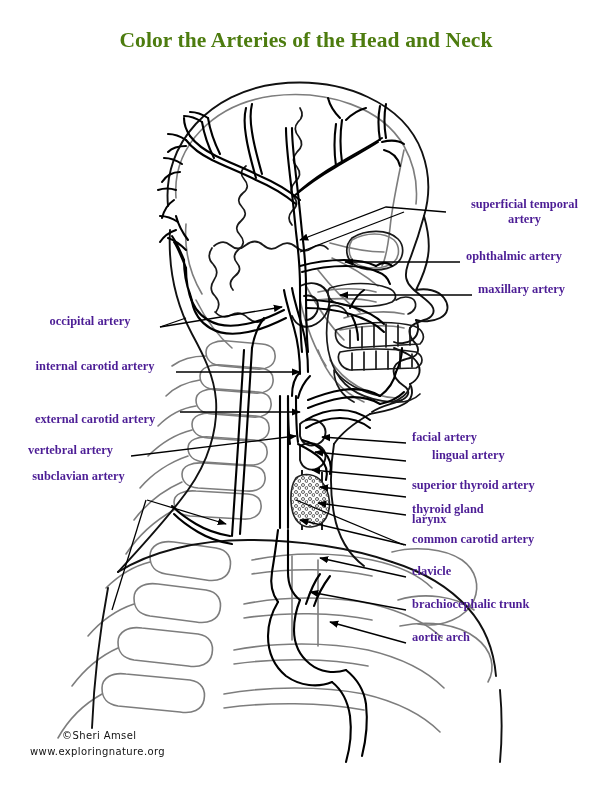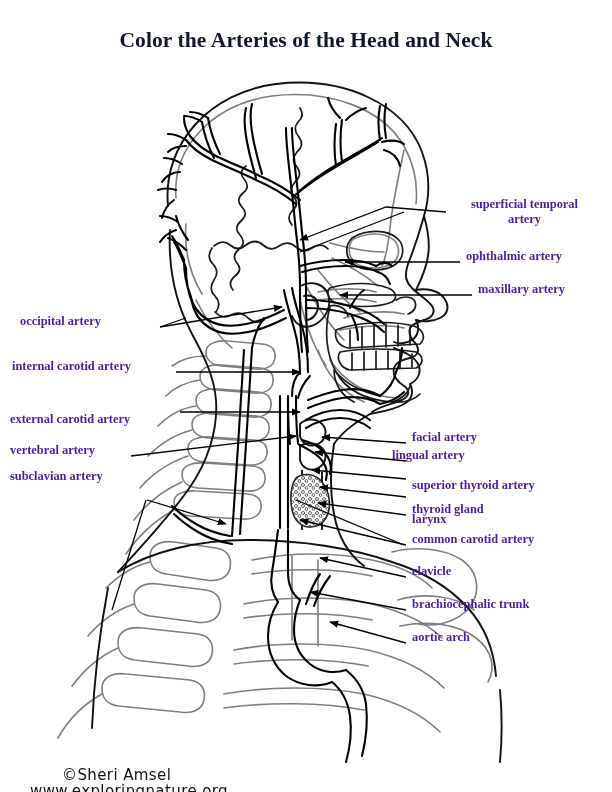--- a/index.html
+++ b/index.html
@@ -28,55 +28,54 @@
   #page-title {
     position: absolute;
     left: 0;
     top: 28px;
     width: 612px;
     text-align: center;
     font-family: "Liberation Serif", "DejaVu Serif", serif;
     font-weight: bold;
     font-size: 21.5px;
     letter-spacing: 0.1px;
-    color: #0f172a;
+    color: #4d7c0f;
   }
 
   #figure {
     position: absolute;
     left: 0;
     top: 0;
     width: 612px;
     height: 792px;
   }
 
   .credit {
     position: absolute;
     font-family: "DejaVu Sans", "Liberation Sans", sans-serif;
-    font-size: 15px;
+    font-size: 10px;
     color: #111111;
     letter-spacing: 0.4px;
     white-space: nowrap;
-    margin-top: 36px;
   }
   #credit-author { left: 62px; top: 730px; }
   #credit-site   { left: 30px; top: 746px; }
 
   
   .label {
     position: absolute;
     font-family: "Liberation Serif", "DejaVu Serif", serif;
     font-weight: bold;
     font-size: 12.4px;
     line-height: 14.5px;
     color: #4c1d95;
     white-space: pre;
   }
   .label.right { text-align: center; }
-  .label.left  { text-align: left; }
+  .label.left  { text-align: center; }
   .label.center { text-align: center; }
 </style>
 </head>
 <body>
 
 <div id="page">
 
   <div id="page-title">Color the Arteries of the Head and Neck</div>
 
   <svg id="figure" viewBox="0 0 612 792" xmlns="http://www.w3.org/2000/svg">
@@ -398,21 +397,21 @@
   <div class="label left" style="left:10px; top:400px; width:170px;margin-top:12px;">external carotid artery</div>
   <div class="label left" style="left:10px; top:443px; width:121px;">vertebral artery</div>
   <div class="label left" style="left:10px; top:469px; width:137px;">subclavian artery</div>
 
   <div class="label center" style="left:452px; top:197px; width:145px;">superficial temporal
 artery</div>
   <div class="label right" style="left:466px; top:249px;">ophthalmic artery</div>
   <div class="label right" style="left:478px; top:282px;">maxillary artery</div>
 
   <div class="label right" style="left:412px; top:430px;">facial artery</div>
-  <div class="label right" style="left:392px; top:448px;">lingual artery</div>
+  <div class="label right" style="left:432px; top:448px;">lingual artery</div>
   <div class="label right" style="left:412px; top:478px;">superior thyroid artery</div>
   <div class="label right" style="left:412px; top:484px;margin-top:28px;">larynx</div>
   <div class="label right" style="left:412px; top:502px;">thyroid gland</div>
 
   <div class="label right" style="left:412px; top:532px;">common carotid artery</div>
   <div class="label right" style="left:412px; top:564px;">clavicle</div>
   <div class="label right" style="left:412px; top:597px;">brachiocephalic trunk</div>
   <div class="label right" style="left:412px; top:630px;">aortic arch</div>
 
   <div class="credit" id="credit-author">©Sheri  Amsel</div>

